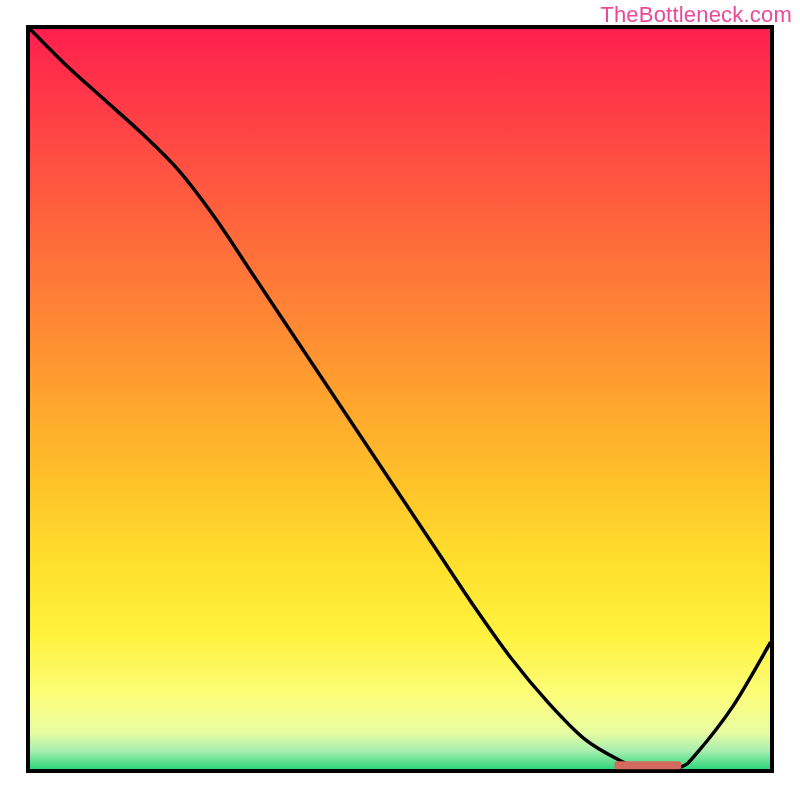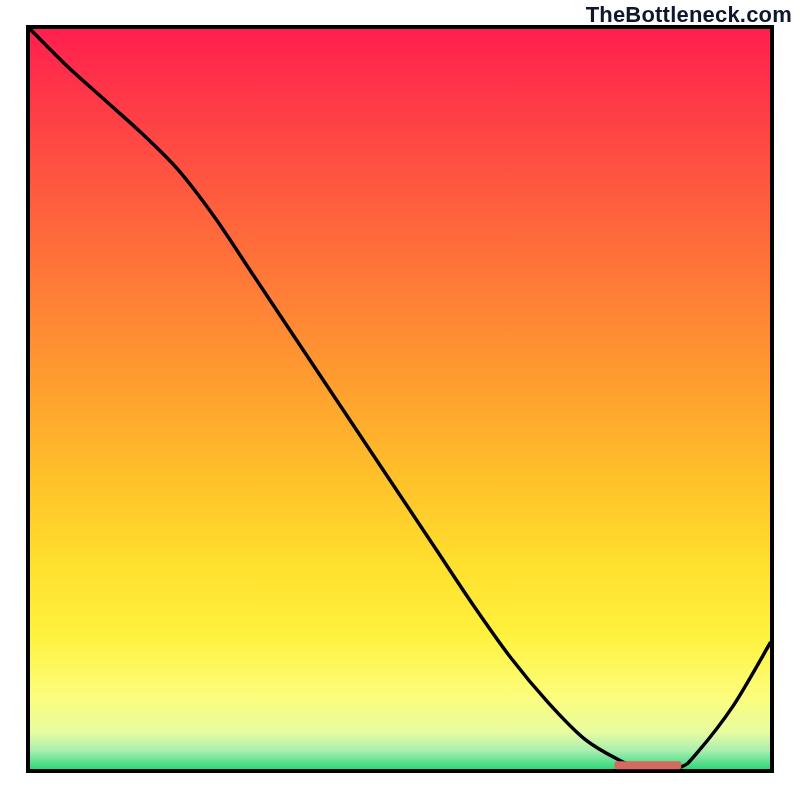--- a/index.html
+++ b/index.html
@@ -14,22 +14,22 @@
   .canvas-wrap {
     position: relative;
     width: 800px;
     height: 800px;
   }
   .watermark {
     position: absolute;
     top: 2px;
     right: 8px;
     font-size: 22px;
-    font-weight: 700;
-    color: #0f172a;
+    font-weight: 400;
+    color: #ec4899;
     letter-spacing: 0.2px;
     z-index: 10;
   }
   svg {
     display: block;
   }
 </style>
 </head>
 <body>
 

